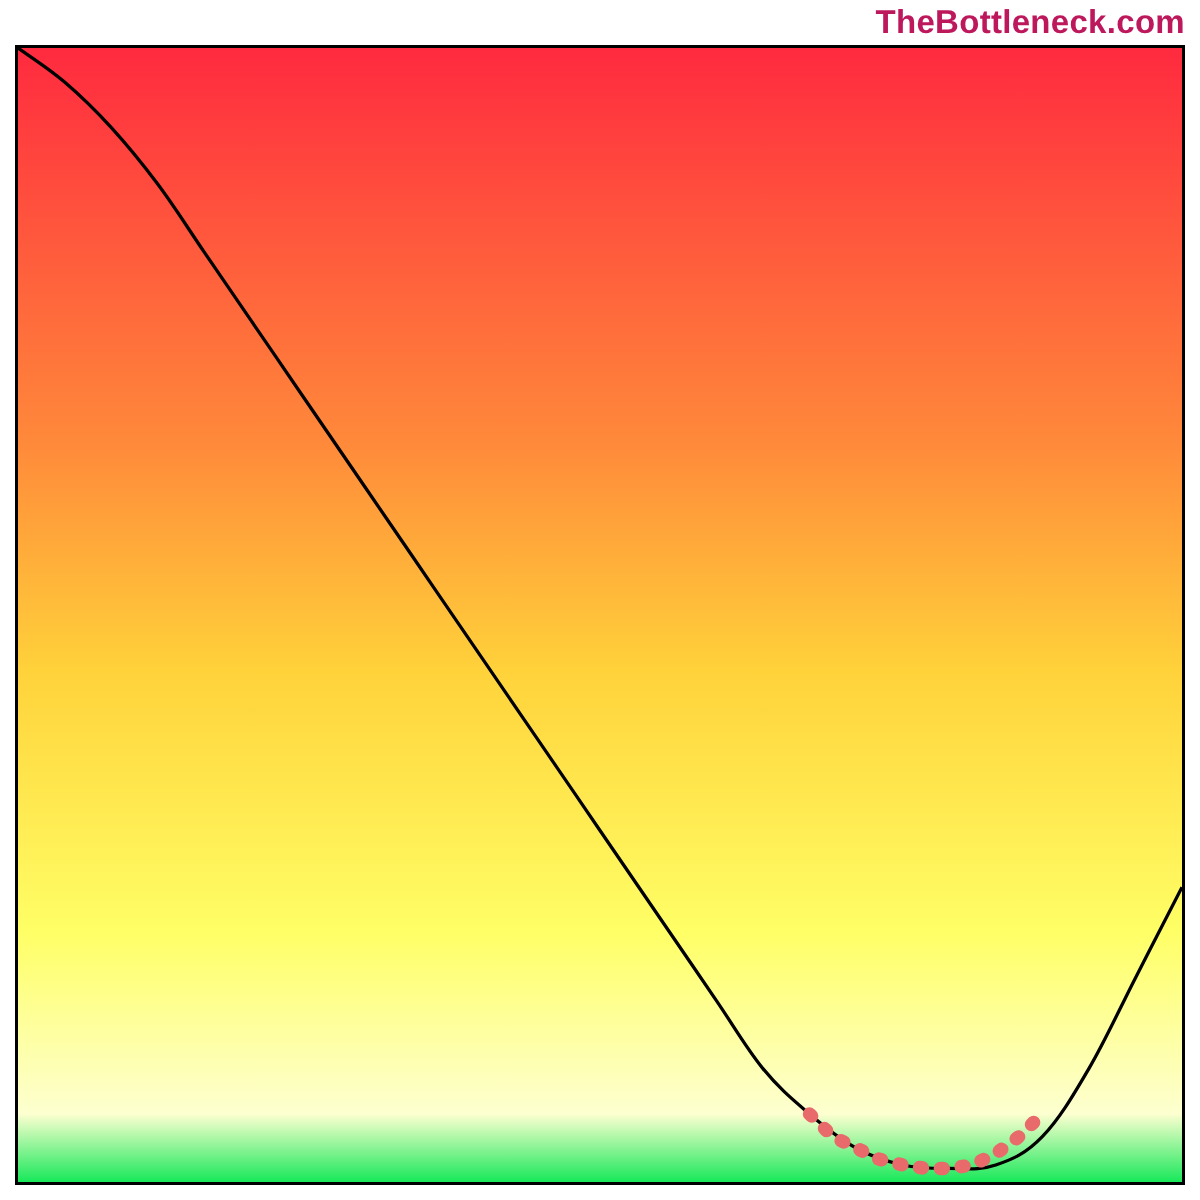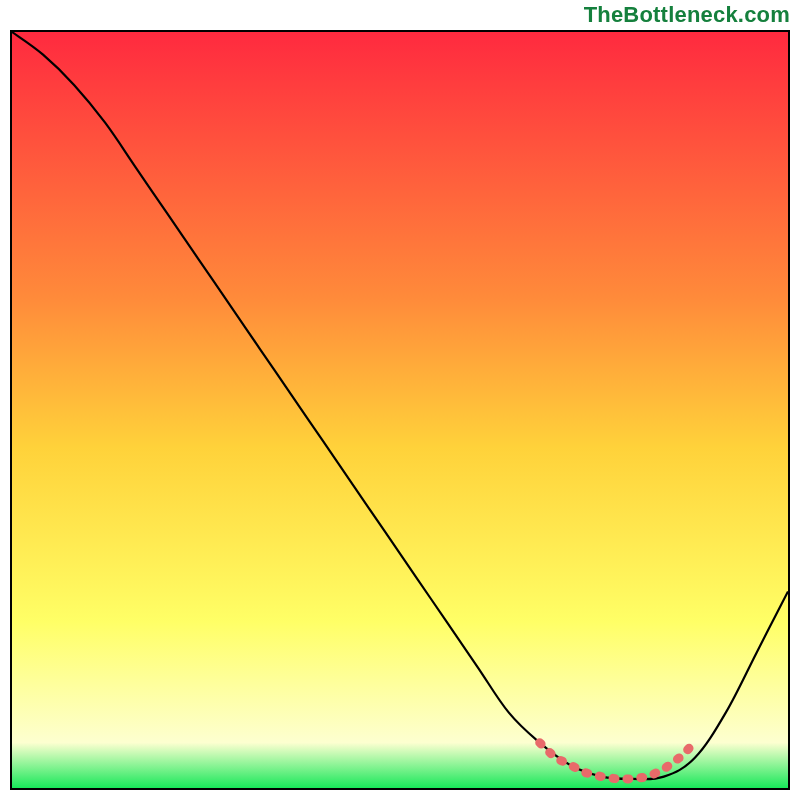--- a/index.html
+++ b/index.html
@@ -15,21 +15,21 @@
     width: 800px;
     height: 800px;
     background: #ffffff;
   }
   .watermark {
     position: absolute;
     top: 2px;
     right: 10px;
     font-size: 22px;
     font-weight: 600;
-    color: #15803d;
+    color: #be185d;
     letter-spacing: 0.2px;
     z-index: 5;
   }
   .plot {
     position: absolute;
     left: 10px;
     top: 30px;
     width: 780px;
     height: 760px;
     box-sizing: border-box;

